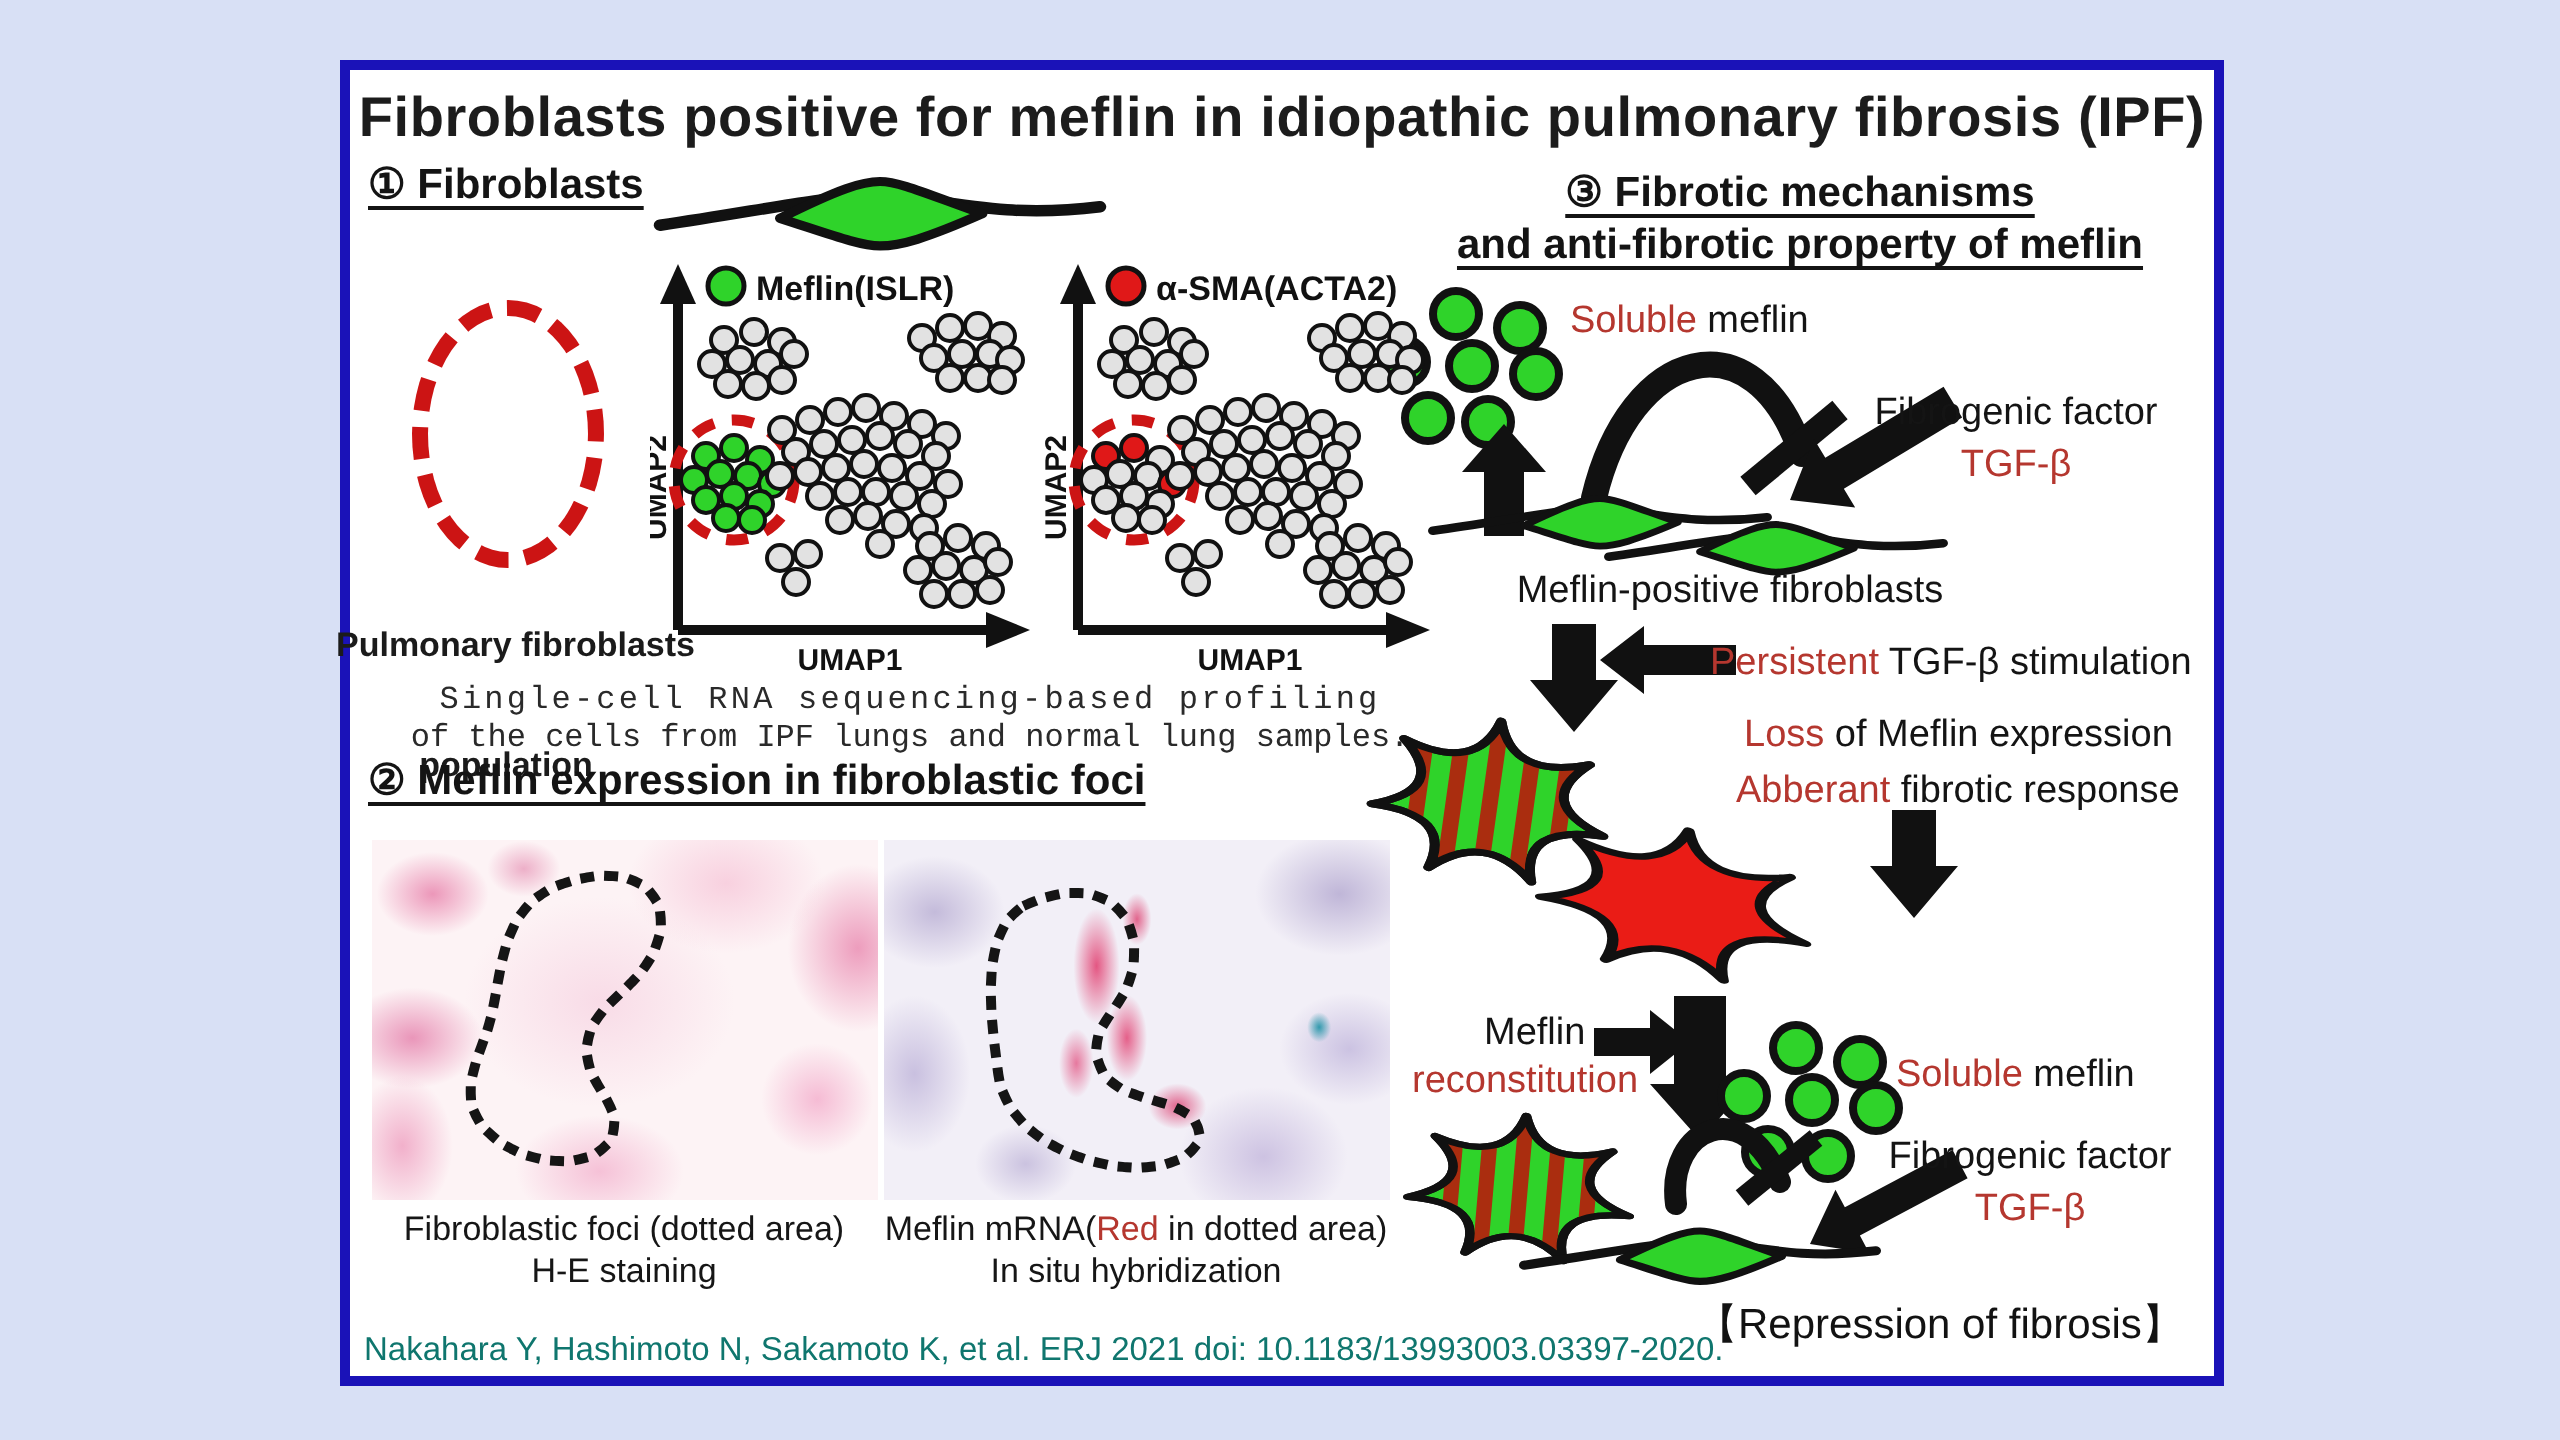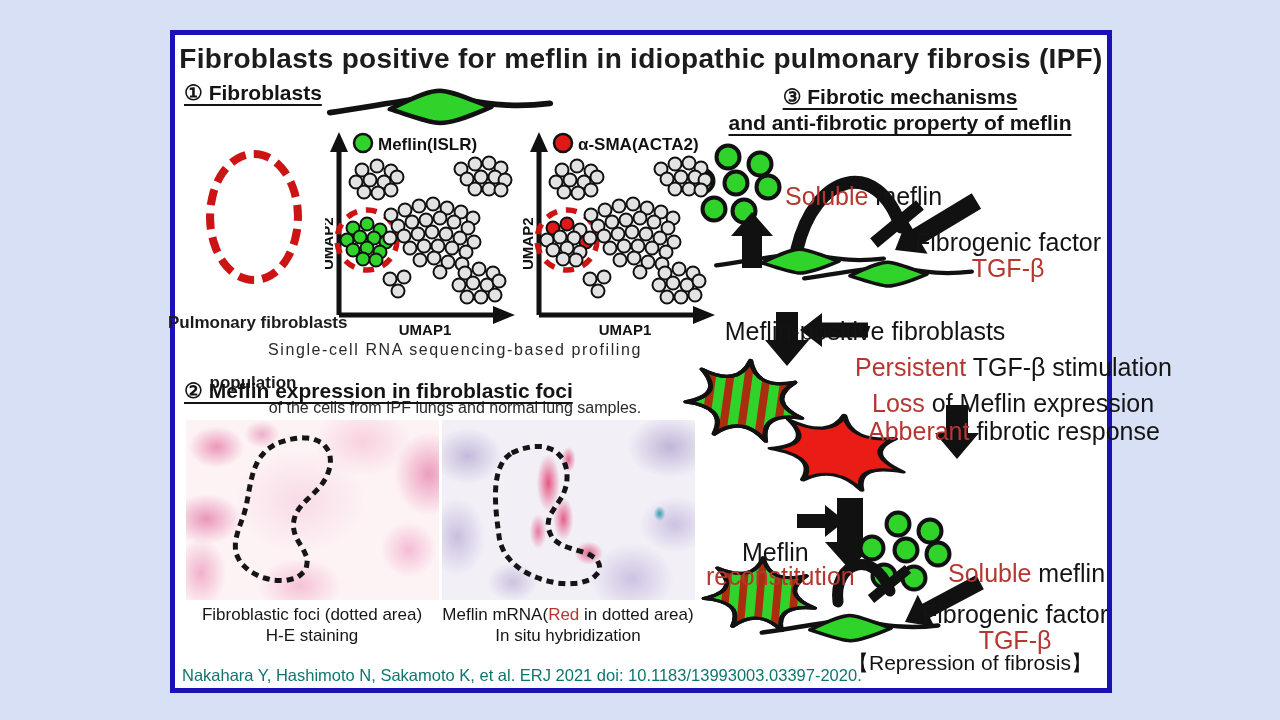--- a/index.html
+++ b/index.html
@@ -18,24 +18,24 @@
   .abs{position:absolute;white-space:pre;line-height:1.15;}
   .ctr{transform:translateX(-50%);}
   .title{
     left:0;right:0;top:8px;text-align:center;
     font-size:28px;font-weight:bold;color:#1c1c1c;letter-spacing:.3px;
   }
   .sec-head{
     font-size:21px;font-weight:bold;color:#141414;
     text-decoration:underline;text-underline-offset:4px;text-decoration-thickness:2px;text-align:center;
   }
-  .body-txt{font-size:25px;color:#141414;margin-top:32px;}
+  .body-txt{font-size:19px;color:#141414;}
   .red{color:#b5372f;}
   .pop-label{font-size:17px;font-weight:bold;text-align:center;line-height:1.18;}
-  .caption{font-size:16px;color:#2a2a2a;text-align:right;}
+  .caption{font-size:16px;color:#2a2a2a;text-align:right;font-family:Liberation Mono, monospace;}
   .ls{letter-spacing:1.6px;}
   .img-cap{font-size:17px;color:#161616;text-align:center;}
   .bracket-txt{font-size:21px;color:#121212;}
   .citation{font-size:16.5px;color:#0f766e;}
   .dashed-circle{
     position:absolute;left:31px;top:115px;width:80px;height:118px;
     border:8px dashed #cc1414;border-radius:50%;
   }
   .histo{position:absolute;top:385px;width:253px;height:180px;}
   .histo svg{position:absolute;left:0;top:0;}
@@ -361,21 +361,21 @@
           <circle cx="348" cy="153" r="6.5" fill="#e2e2e2" stroke="#111111" stroke-width="2"></circle>
           <circle cx="362" cy="155" r="6.5" fill="#e2e2e2" stroke="#111111" stroke-width="2"></circle>
           <circle cx="374" cy="151" r="6.5" fill="#e2e2e2" stroke="#111111" stroke-width="2"></circle>
           <circle cx="342" cy="167" r="6.5" fill="#e2e2e2" stroke="#111111" stroke-width="2"></circle>
           <circle cx="356" cy="167" r="6.5" fill="#e2e2e2" stroke="#111111" stroke-width="2"></circle>
           <circle cx="370" cy="165" r="6.5" fill="#e2e2e2" stroke="#111111" stroke-width="2"></circle>
         </g>
       </svg>
 
     <div class="abs caption ls ctr" style="left:280px;top:306px;">Single-cell RNA sequencing-based profiling</div>
-    <div class="abs caption ctr" style="left:280px;top:325px;margin-top:39px;">of the cells from IPF lungs and normal lung samples.</div>
+    <div class="abs caption ctr" style="left:280px;top:325px;">of the cells from IPF lungs and normal lung samples.</div>
 
     <div class="abs sec-head" style="left:9px;top:344px;">② Meflin expression in fibroblastic foci</div>
 
     <div class="histo histo-he">
       <svg width="253" height="180" viewBox="0 0 253 180">
         <path d="M 95,22 C 130,10 150,26 143,50 C 136,74 112,80 108,100 C 104,122 126,130 120,148 C 112,166 76,164 58,146 C 42,130 52,112 58,94 C 66,68 62,34 95,22 Z" fill="none" stroke="#151515" stroke-width="5" stroke-dasharray="2 10" stroke-linecap="square"></path>
       </svg>
     </div>
     <div class="histo histo-ish">
       <svg width="253" height="180" viewBox="0 0 253 180">

